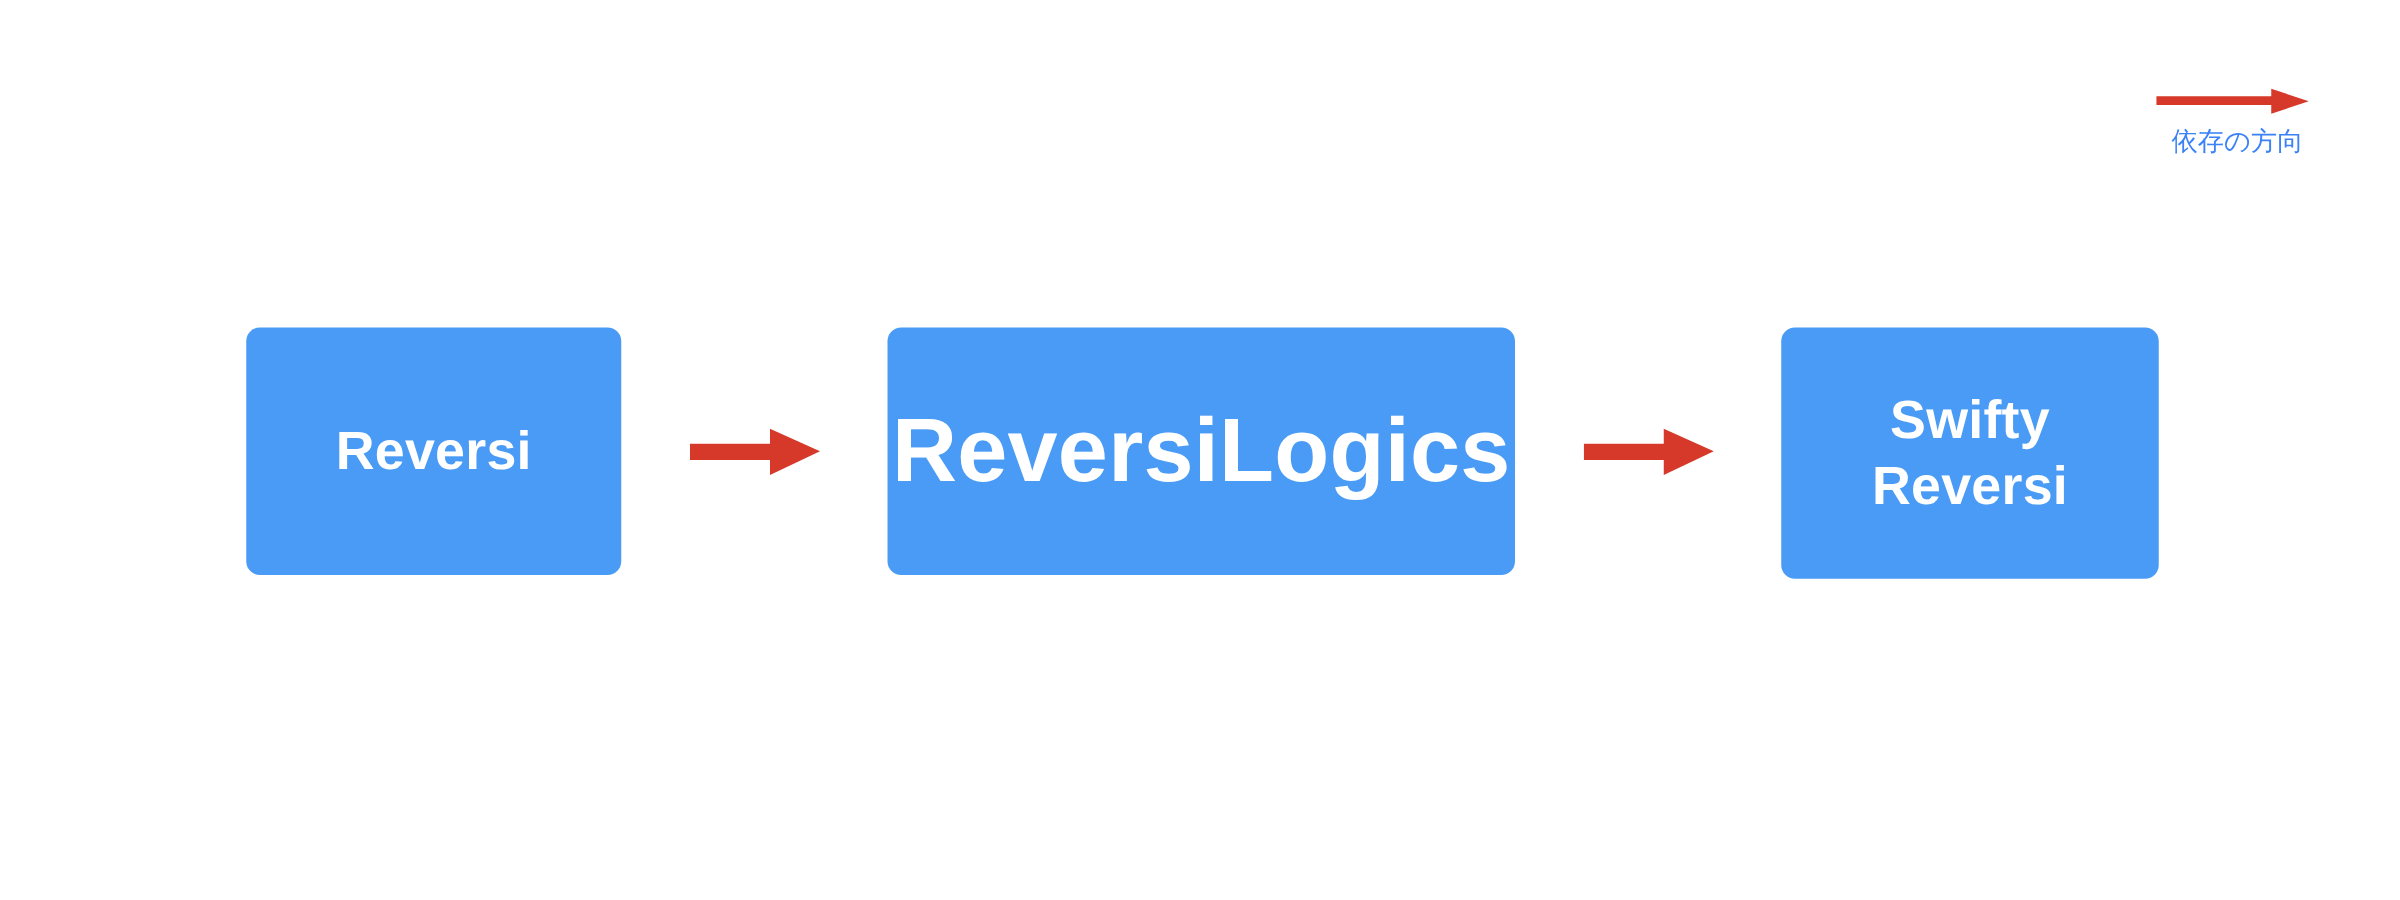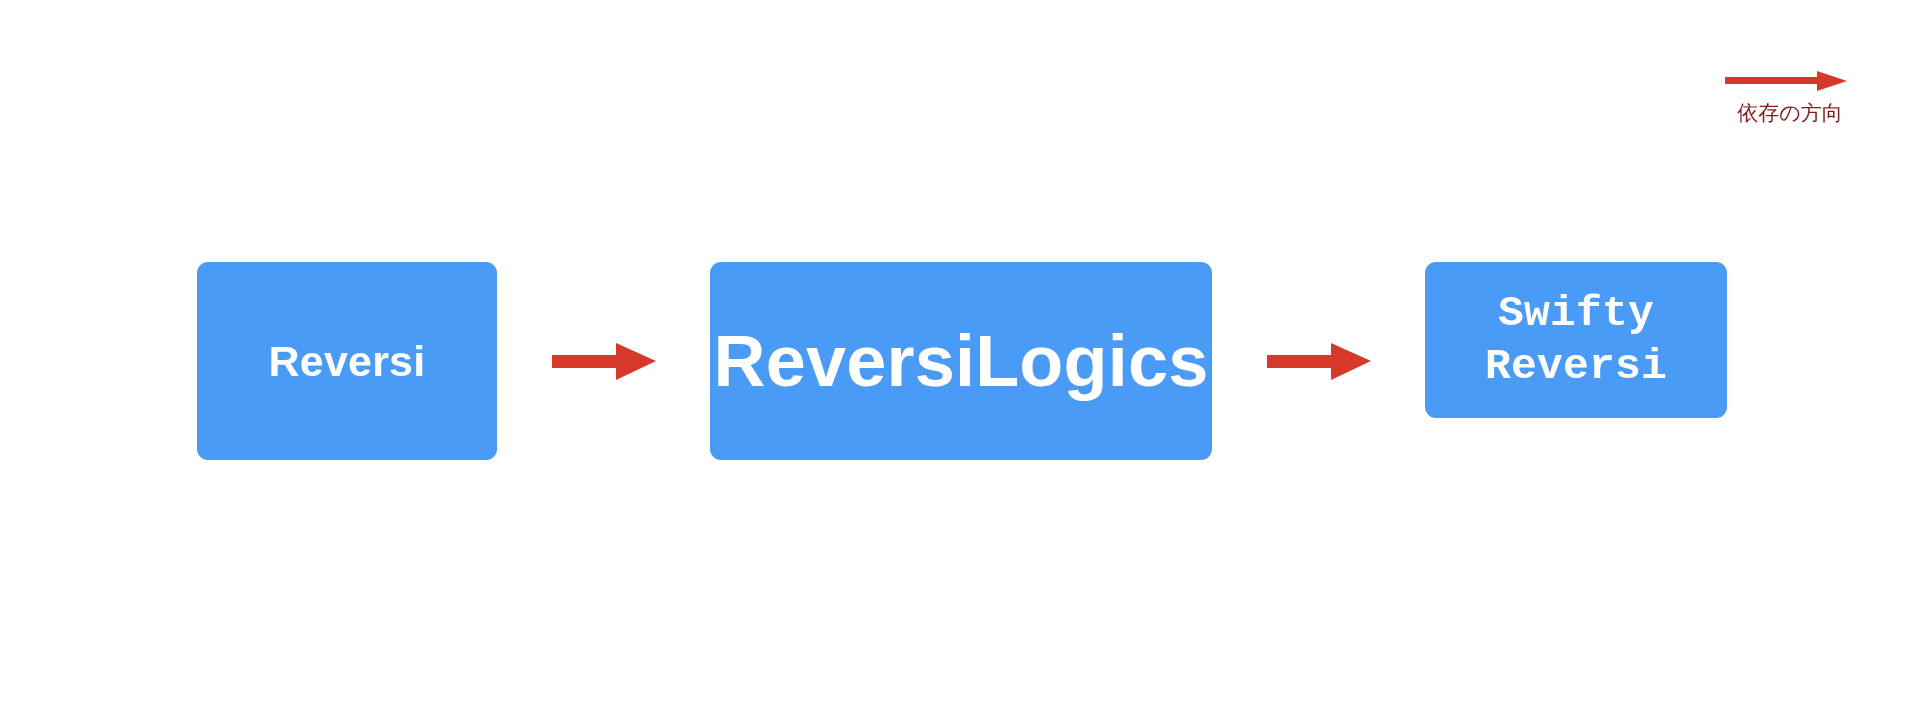--- a/index.html
+++ b/index.html
@@ -39,21 +39,21 @@
     height: 22px;
   }
   .legend-label {
     position: absolute;
     left: 0;
     top: 52px;
     width: 180px;
     text-align: center;
     font-size: 21px;
     line-height: 26px;
-    color: #7f1d1d;
+    color: #3b82f6;
     font-family: "DejaVu Sans", "Liberation Sans", sans-serif;
     white-space: nowrap;
   }
 
   
   .node {
     position: absolute;
     background: #4a9bf5;
     border-radius: 11px;
     color: #ffffff;
@@ -89,22 +89,21 @@
   }
   #node-reversilogics .node-label {
     font-size: 72px;
     line-height: 62px;
   }
 
   #node-swiftyreversi {
     left: 1425px;
     top: 262px;
     width: 302px;
-    height: 156px;
-    font-family: Liberation Mono, monospace;
+    height: 201px;
   }
   #node-swiftyreversi .node-label {
     font-size: 43px;
     line-height: 53px;
   }
 
   
   .edge-arrow {
     position: absolute;
     width: 104px;

